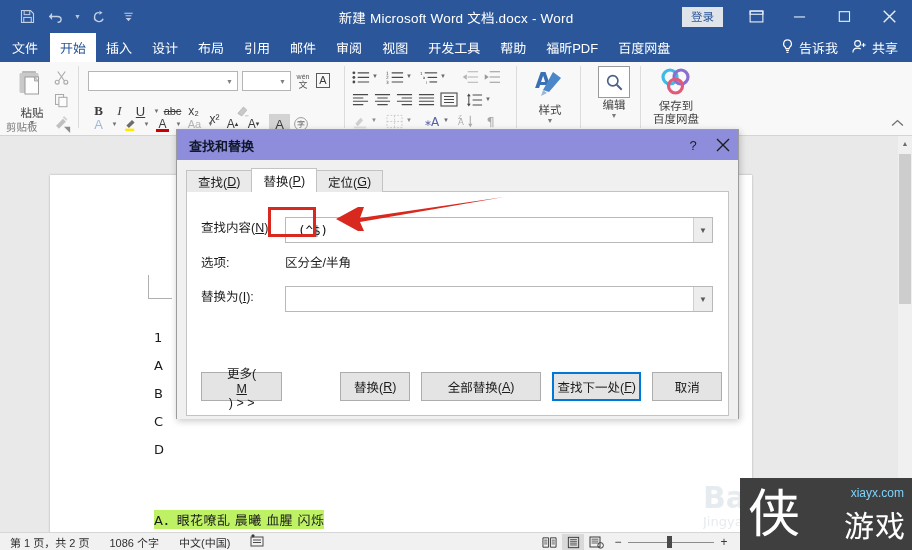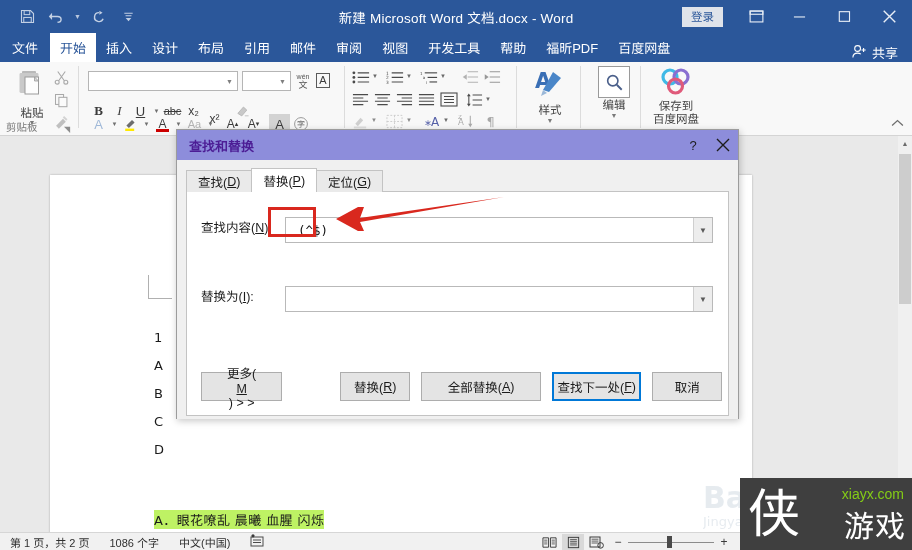--- a/index.html
+++ b/index.html
@@ -88,21 +88,21 @@
   }
   .tab-right {
     position: absolute; right: 0; top: 0;
     height: 29px; display: flex; align-items: center;
   }
   .tellme {
     display: flex; align-items: center; gap: 5px;
     color: #ffffff; font-size: 13px; padding: 0 8px; height: 29px;
   }
   .share {
-    display: flex; align-items: flex-end; gap: 4px;
+    display: flex; align-items: center; gap: 4px;
     color: #ffffff; font-size: 13px; padding: 0 14px 0 6px; height: 29px;
   }
 
   
   .ribbon {
     position: absolute; left: 0; top: 62px;
     width: 912px; height: 74px;
     background: #f8f8f8;
     border-bottom: 1px solid #d4d4d4;
   }
@@ -221,21 +221,21 @@
     background: #f0f0f0;
     border: 1px solid #9c9c9c;
     box-shadow: 1px 2px 7px rgba(0,0,0,.22);
   }
   .dlg-title {
     height: 30px; background: #8d8ddb;
     display: flex; align-items: center;
     padding-left: 12px;
   }
   .dlg-title .t {
-    color: #4c1d95; font-size: 13px; font-weight: bold;
+    color: #0f172a; font-size: 13px; font-weight: bold;
     flex: 1;
   }
   .dlg-help, .dlg-close {
     width: 30px; height: 30px;
     display: flex; align-items: center; justify-content: center;
     color: #1d1d1d;
   }
   .dlg-help { font-size: 13px; }
   .dlg-body {
     position: relative;
@@ -378,21 +378,21 @@
     overflow: hidden;
   }
   .wm-logo .xia {
     position: absolute; left: 8px; top: 4px;
     font-size: 52px; color: #ffffff;
     font-family: "DejaVu Sans", sans-serif;
     line-height: 64px;
   }
   .wm-logo .dom {
     position: absolute; right: 8px; top: 8px;
-    font-size: 14px; color: #84cc16;
+    font-size: 12px; color: #7dd3fc;
   }
   .wm-logo .you {
     position: absolute; right: 6px; bottom: 4px;
     font-size: 30px; color: #ffffff; letter-spacing: 1px;
   }
 </style>
 </head>
 <body>
 
 <div id="app">
@@ -466,20 +466,29 @@
     <div class="tab">引用</div>
     <div class="tab">邮件</div>
     <div class="tab">审阅</div>
     <div class="tab">视图</div>
     <div class="tab">开发工具</div>
     <div class="tab">帮助</div>
     <div class="tab">福昕PDF</div>
     <div class="tab">百度网盘</div>
 
     <div class="tab-right">
+      <div class="tellme">
+        <span>
+          <svg width="13" height="15" viewBox="0 0 12 14">
+              <path fill="none" stroke="currentColor" stroke-width="1.1" d="M6 .9a3.6 3.6 0 0 1 2.2 6.5c-.5.4-.7.9-.7 1.5H4.5c0-.6-.2-1.1-.7-1.5A3.6 3.6 0 0 1 6 .9z"></path>
+              <path stroke="currentColor" stroke-width="1.1" d="M4.6 10.6h2.8M5.1 12.5h1.8"></path>
+            </svg>
+        </span>
+        <span>告诉我</span>
+      </div>
       <div class="share">
         <span>
           <svg width="16" height="15" viewBox="0 0 16 14">
               <circle cx="5.6" cy="4" r="2.9" fill="none" stroke="currentColor" stroke-width="1.1"></circle>
               <path fill="none" stroke="currentColor" stroke-width="1.1" d="M.9 13c0-2.7 2.1-4.4 4.7-4.4 1.3 0 2.4.4 3.2 1.1"></path>
               <path stroke="currentColor" stroke-width="1.1" d="M11.6 3.4v4.2M9.5 5.5h4.2"></path>
             </svg>
         </span>
         <span>共享</span>
       </div>
@@ -804,20 +813,24 @@
         <div class="fld-row" style="top:25px;">
           <span class="fld-label">
             <span>查找内容(</span><u>N</u><span>):</span>
           </span>
           <span class="combo" style="width:428px;">
             <span class="val">(^$)</span>
             <span class="drop">▼</span>
           </span>
         </div>
 
+        <div class="opt-row" style="top:60px;">
+          <span class="k">选项:</span>
+          <span>区分全/半角</span>
+        </div>
 
         <div class="fld-row" style="top:94px;">
           <span class="fld-label">
             <span>替换为(</span><u>I</u><span>):</span>
           </span>
           <span class="combo" style="width:428px;">
             <span class="val"></span>
             <span class="drop">▼</span>
           </span>
         </div>

